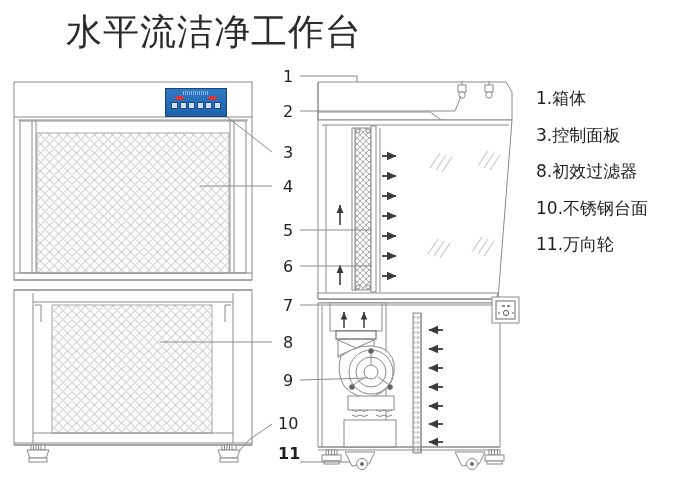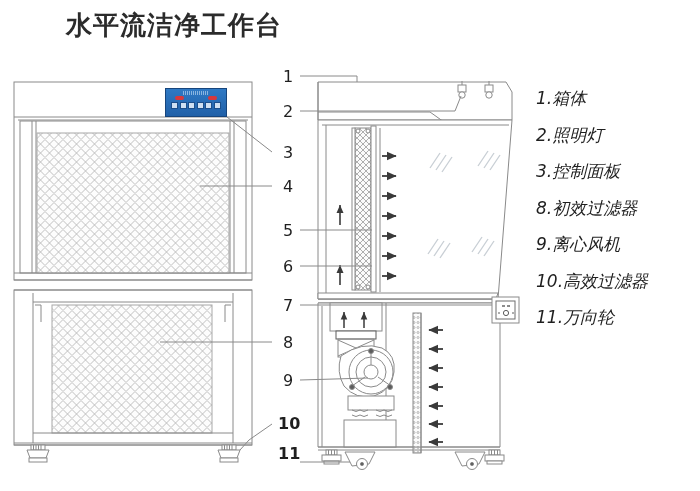--- a/index.html
+++ b/index.html
@@ -14,41 +14,40 @@
     overflow: hidden;
     font-family: "DejaVu Sans", "Liberation Sans", sans-serif;
     color: #1a1a1a;
   }
 
   
   #title {
     position: absolute;
     left: 66px;
     top: 8px;
-    font-size: 26px;
-    font-weight: 700;
+    font-size: 36px;
+    font-weight: 400;
     letter-spacing: 1px;
     color: #2b2b2b;
     white-space: nowrap;
   }
 
   
   #legend {
     position: absolute;
     left: 536px;
     top: 80px;
     width: 164px;
   }
   .legend-item {
     font-size: 17px;
     line-height: 36.5px;
     white-space: nowrap;
     color: #1f1f1f;
     font-weight: 500;
-    font-style: italic;
   }
   .legend-num { letter-spacing: 0px; }
 
   
   .callout {
     position: absolute;
     font-size: 16px;
     color: #1f1f1f;
     font-family: "DejaVu Sans", "Liberation Sans", sans-serif;
   }
@@ -409,38 +408,32 @@
 
 <div class="callout" style="left:283px; top:67px;">1</div>
 <div class="callout" style="left:283px; top:102px;">2</div>
 <div class="callout" style="left:283px; top:143px;">3</div>
 <div class="callout" style="left:283px; top:177px;">4</div>
 <div class="callout" style="left:283px; top:221px;">5</div>
 <div class="callout" style="left:283px; top:257px;">6</div>
 <div class="callout" style="left:283px; top:296px;">7</div>
 <div class="callout" style="left:283px; top:333px;">8</div>
 <div class="callout" style="left:283px; top:371px;">9</div>
-<div class="callout" style="left:278px; top:414px;font-weight:bold;">10</div>
+<div class="callout" style="left:278px; top:414px;">10</div>
 <div class="callout" style="left:278px; top:444px;font-weight:bold;">11</div>
 
 <div id="legend">
   <div class="legend-item">
     <span class="legend-num">1.</span><span>箱体</span>
   </div>
   <div class="legend-item">
-    <span class="legend-num">2.</span><span>照明灯</span>
-  </div>
-  <div class="legend-item">
     <span class="legend-num">3.</span><span>控制面板</span>
   </div>
   <div class="legend-item">
     <span class="legend-num">8.</span><span>初效过滤器</span>
   </div>
   <div class="legend-item">
-    <span class="legend-num">9.</span><span>离心风机</span>
-  </div>
-  <div class="legend-item">
-    <span class="legend-num">10.</span><span>高效过滤器</span>
+    <span class="legend-num">10.</span><span>不锈钢台面</span>
   </div>
   <div class="legend-item">
     <span class="legend-num">11.</span><span>万向轮</span>
   </div>
 </div>
 
 </body></html>

